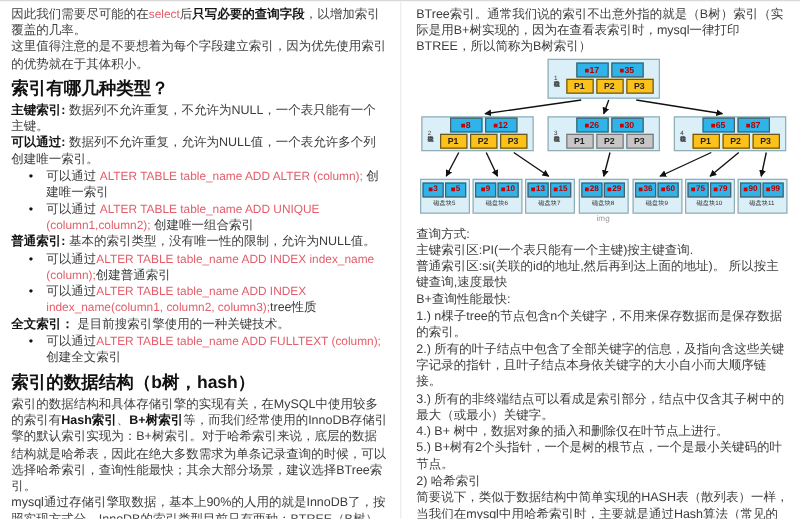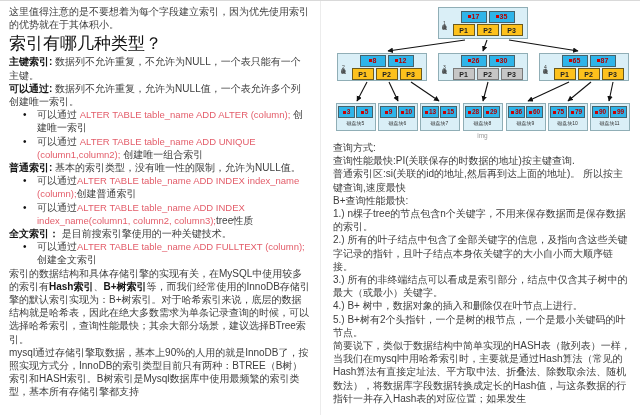--- a/index.html
+++ b/index.html
@@ -8,21 +8,21 @@
     font-family:"Liberation Sans","DejaVu Sans",sans-serif;
     background:#ffffff; color:#3d3d3d; overflow:hidden;
     border-top:1px solid #d9d9d9;
   }
   .page { position:relative; width:640px; height:414px; display:flex; }
   .col { font-size:10px; line-height:13.2px; }
   .col-left  { width:320px; padding:4px 10px 0 9px; }
   .col-right { width:320px; padding:4px 8px 0 13px; }
   .divider { position:absolute; left:320px; top:0; width:1px; height:414px; background:#ececec; }
   p { margin:0; }
-  h2 { font-size:17px; line-height:19px; color:#111; margin:3px 0 2px; font-weight:normal; }
+  h2 { font-size:14px; line-height:19px; color:#111; margin:3px 0 2px; font-weight:bold; }
   .b { font-weight:bold; color:#151515; }
   .code { color:#e35d6a; font-size:9.5px; }
   .bullet { padding-left:28px; position:relative; }
   .bullet .dot { position:absolute; left:14px; color:#111; }
   
   .diagram { position:relative; width:296px; height:124px; margin:2px auto 0; }
   .dnode { position:absolute; width:90px; background:#daeff7; border:1px solid #90aeb6; display:flex; }
   .nlabel { width:10px; writing-mode:vertical-rl; text-orientation:upright;
             font-size:5px; line-height:9px; color:#333; text-align:center; overflow:hidden; }
   .nbody { flex:1; display:flex; flex-direction:column; align-items:center; justify-content:center; gap:1px; padding:1px 0; }
@@ -42,45 +42,48 @@
   .arrows { position:absolute; left:0; top:0; width:296px; height:124px; pointer-events:none; }
   .caption { text-align:center; font-size:6.5px; color:#9a9a9a; line-height:10px; }
 </style>
 </head>
 <body>
 
 <div class="page">
   <div class="divider"></div>
 
   <div class="col col-left">
+    <p><span>因此我们需要尽可能的在</span><span class="code">select</span><span>后</span><span class="b">只写必要的查询字段</span><span>，以增加索引覆盖的几率。</span></p>
     <p>这里值得注意的是不要想着为每个字段建立索引，因为优先使用索引的优势就在于其体积小。</p>
 
     <h2>索引有哪几种类型？</h2>
 
     <p><span class="b">主键索引:</span><span> 数据列不允许重复，不允许为NULL，一个表只能有一个主键。</span></p>
     <p><span class="b">可以通过:</span><span> 数据列不允许重复，允许为NULL值，一个表允许多个列创建唯一索引。</span></p>
 
     <div class="bullet"><span class="dot">•</span><span>可以通过 </span><span class="code">ALTER TABLE table_name ADD ALTER (column);</span><span> 创建唯一索引</span></div>
     <div class="bullet"><span class="dot">•</span><span>可以通过 </span><span class="code">ALTER TABLE table_name ADD UNIQUE (column1,column2);</span><span> 创建唯一组合索引</span></div>
 
     <p><span class="b">普通索引:</span><span> 基本的索引类型，没有唯一性的限制，允许为NULL值。</span></p>
 
     <div class="bullet"><span class="dot">•</span><span>可以通过</span><span class="code">ALTER TABLE table_name ADD INDEX index_name (column);</span><span>创建普通索引</span></div>
     <div class="bullet"><span class="dot">•</span><span>可以通过</span><span class="code">ALTER TABLE table_name ADD INDEX index_name(column1, column2, column3);</span><span>tree性质</span></div>
 
     <p><span class="b">全文索引：</span><span> 是目前搜索引擎使用的一种关键技术。</span></p>
 
     <div class="bullet"><span class="dot">•</span><span>可以通过</span><span class="code">ALTER TABLE table_name ADD FULLTEXT (column);</span><span>创建全文索引</span></div>
 
+    <h2>索引的数据结构（b树，hash）</h2>
 
     <p><span>索引的数据结构和具体存储引擎的实现有关，在MySQL中使用较多的索引有</span><span class="b">Hash索引</span><span>、</span><span class="b">B+树索引</span><span>等，而我们经常使用的InnoDB存储引擎的默认索引实现为：B+树索引。对于哈希索引来说，底层的数据结构就是哈希表，因此在绝大多数需求为单条记录查询的时候，可以选择哈希索引，查询性能最快；其余大部分场景，建议选择BTree索引。</span></p>
     <p>mysql通过存储引擎取数据，基本上90%的人用的就是InnoDB了，按照实现方式分，InnoDB的索引类型目前只有两种：BTREE（B树）索引和HASH索引。B树索引是Mysql数据库中使用最频繁的索引类型，基本所有存储引擎都支持</p>
   </div>
 
   <div class="col col-right">
+    <p>BTree索引。通常我们说的索引不出意外指的就是（B树）索引（实际是用B+树实现的，因为在查看表索引时，mysql一律打印BTREE，所以简称为B树索引）</p>
 
     <div class="diagram">
       <svg class="arrows" viewBox="0 0 296 124">
         <defs>
           <marker id="ah" markerWidth="6" markerHeight="6" refX="4.5" refY="2.5" orient="auto">
             <path d="M0,0 L5,2.5 L0,5 z" fill="#111"></path>
           </marker>
         </defs>
         <g stroke="#111" stroke-width="1.1" marker-end="url(#ah)">
           <line x1="130" y1="33" x2="53" y2="44"></line>
@@ -268,23 +271,24 @@
               <i class="mk"></i>
               <span>99</span>
             </div>
           </div>
         <div class="llabel">磁盘块11</div>
       </div>
     </div>
     <div class="caption">img</div>
 
     <p>查询方式:</p>
-    <p>查询性能最快:PI(关联保存的时数据的地址)按主键查询.</p>
+    <p>主键索引区:PI(一个表只能有一个主键)按主键查询.</p>
     <p>普通索引区:si(关联的id的地址,然后再到达上面的地址)。 所以按主键查询,速度最快</p>
     <p>B+查询性能最快:</p>
     <p>1.) n棵子tree的节点包含n个关键字，不用来保存数据而是保存数据的索引。</p>
     <p>2.) 所有的叶子结点中包含了全部关键字的信息，及指向含这些关键字记录的指针，且叶子结点本身依关键字的大小自小而大顺序链接。</p>
     <p>3.) 所有的非终端结点可以看成是索引部分，结点中仅含其子树中的最大（或最小）关键字。</p>
     <p>4.) B+ 树中，数据对象的插入和删除仅在叶节点上进行。</p>
     <p>5.) B+树有2个头指针，一个是树的根节点，一个是最小关键码的叶节点。</p>
+    <p>2) 哈希索引</p>
     <p>简要说下，类似于数据结构中简单实现的HASH表（散列表）一样，当我们在mysql中用哈希索引时，主要就是通过Hash算法（常见的Hash算法有直接定址法、平方取中法、折叠法、除数取余法、随机数法），将数据库字段数据转换成定长的Hash值，与这条数据的行指针一并存入Hash表的对应位置；如果发生</p>
   </div>
 </div>
 
 </body></html>

